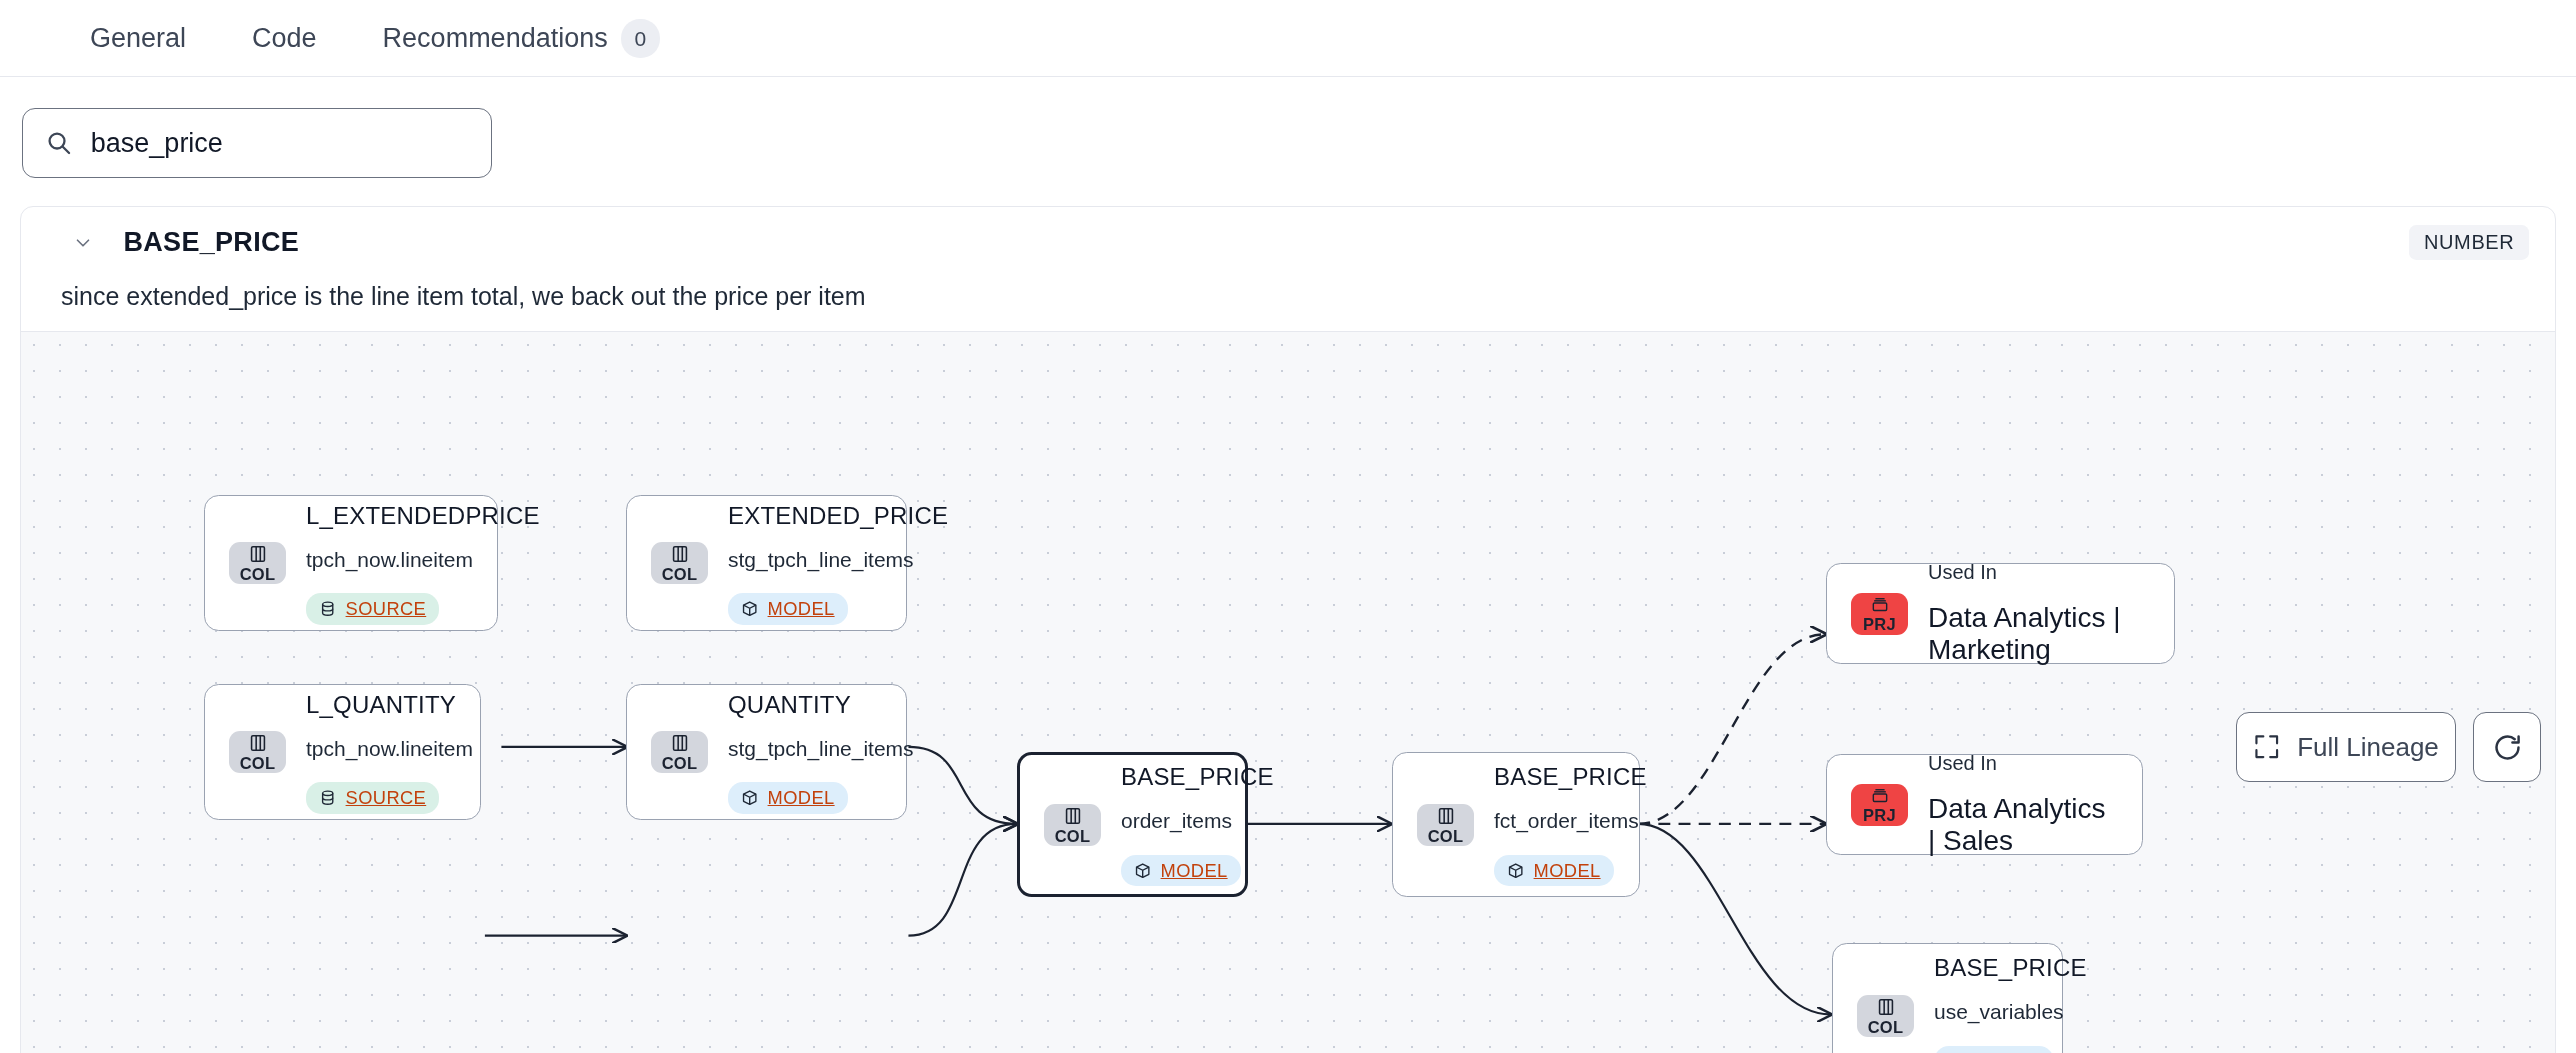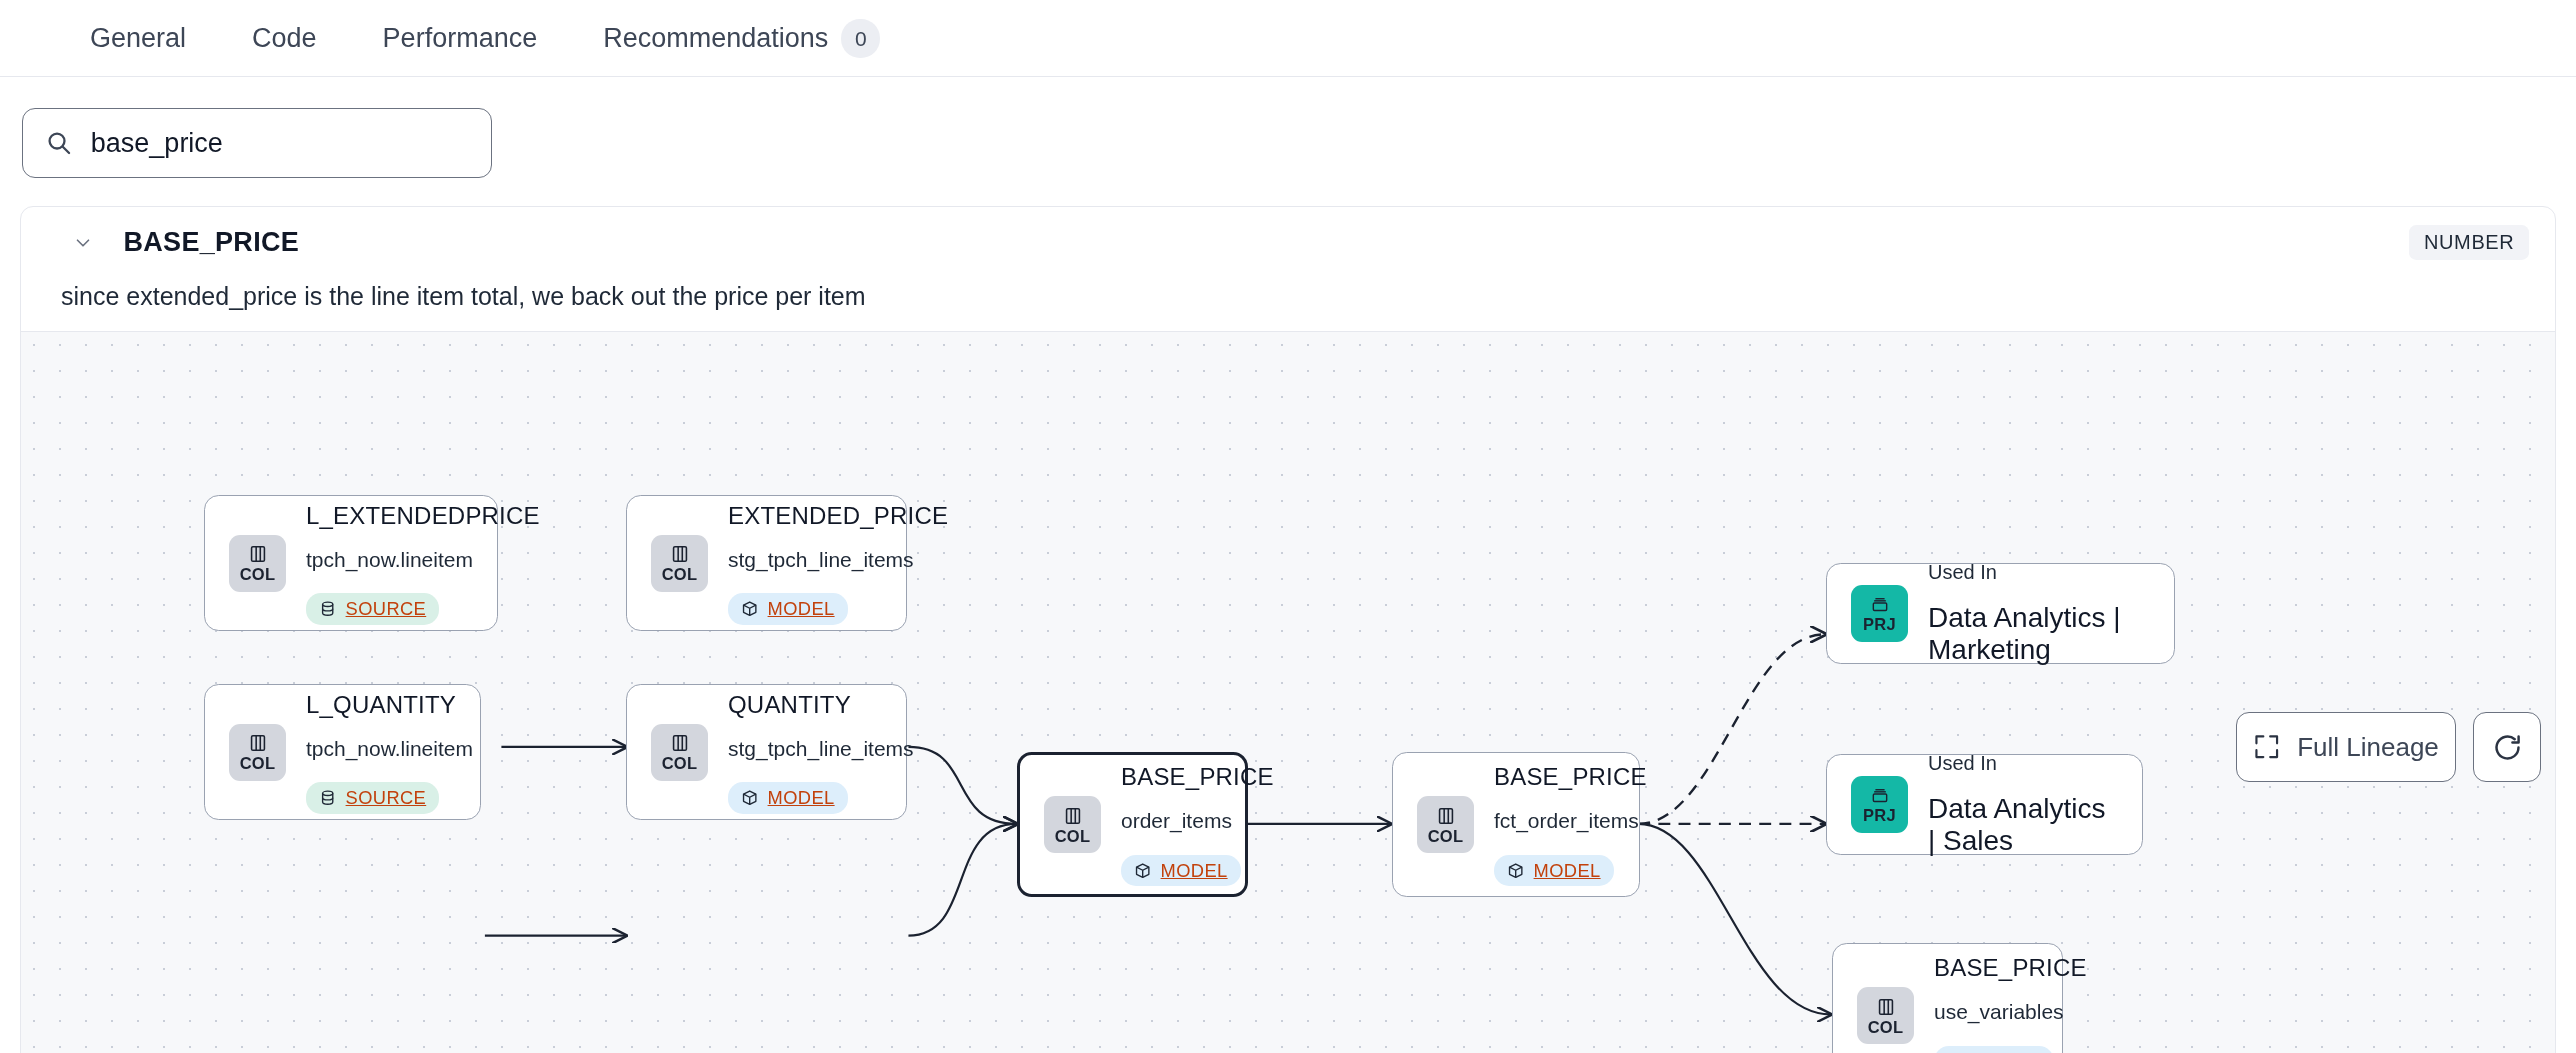--- a/index.html
+++ b/index.html
@@ -132,29 +132,29 @@
     background: #fff;
     border: 1.8px solid #9aa2b1;
     border-radius: 14.7px;
     display: flex;
     align-items: center;
     padding: 0 24px;
     gap: 20px;
   }
   .node.focused { border: 3.7px solid #1b2230; }
   .badge-sq {
-    width: 57px; height: 57px;
+    width: 57px; height: 42px;
     border-radius: 11px;
     background: #d3d6dd;
     display: flex; flex-direction: column;
     align-items: center; justify-content: center;
     gap: 0.9px;
     flex: 0 0 auto;
   }
-  .badge-sq.prj { background: #14b8a6; justify-content: center; }
+  .badge-sq.prj { background: #ef4444; justify-content: center; }
   .badge-sq .bl { font-size: 16.5px; font-weight: 700; color: #1b2230; line-height: 1; letter-spacing: 0.3px;}
   .node-body { display: flex; flex-direction: column; gap: 18px; }
   .node-title { font-size: 24px; color: #111827; letter-spacing: 0.2px; }
   .node-sub { font-size: 21px; color: #1f2937; }
   .tag {
     display: inline-flex; align-items: center; gap: 9.2px;
     padding: 4.6px 13px;
     border-radius: 15px;
     font-size: 18.3px;
     color: #c2410c;
@@ -184,23 +184,20 @@
 <body>
 
 <div class="tabbar">
   <div class="tab">
     <span>General</span>
   </div>
   <div class="tab">
     <span>Code</span>
   </div>
   <div class="tab">
-    <span>Performance</span>
-  </div>
-  <div class="tab">
     <span>Recommendations</span>
     <span class="countpill">0</span>
   </div>
 </div>
 
 <div class="searchwrap">
   <div class="searchbox">
     <span>
       <svg width="27.5" height="27.5" viewBox="0 0 24 24" fill="none" stroke="#3d4656" stroke-width="2" stroke-linecap="round">
         <circle cx="10.5" cy="10.5" r="6.5"></circle>

